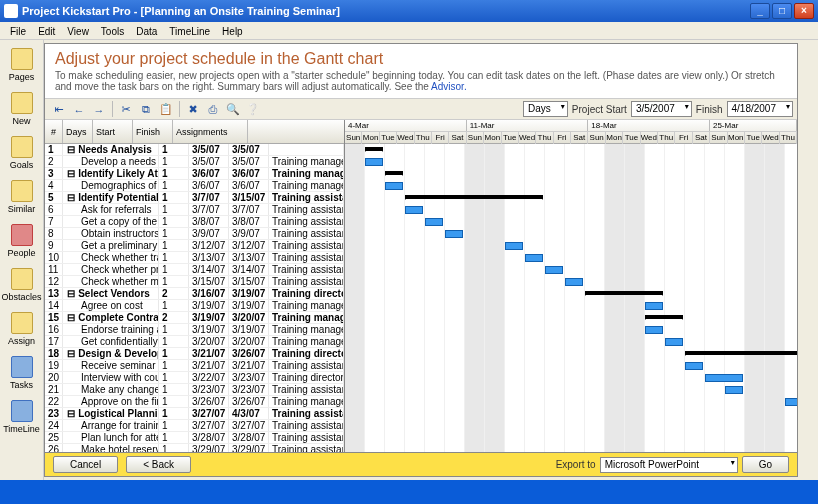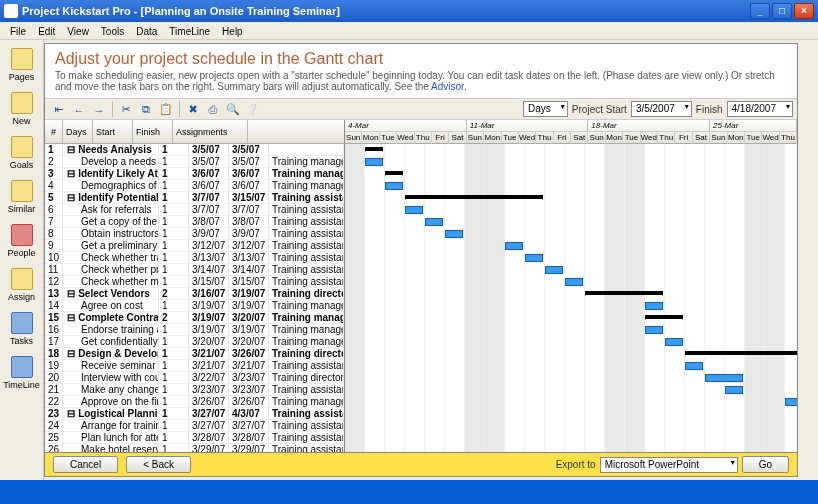--- a/index.html
+++ b/index.html
@@ -44,21 +44,21 @@
 .lgrows { overflow:auto; height:calc(100% - 24px); }
 .lgrow { height:12px; display:flex; border-bottom:1px solid #eee; font-size:9px; }
 .lgrow > div { border-right:1px solid #e8e8e8; padding:0 3px; overflow:hidden; white-space:nowrap; line-height:12px; }
 .lgrow.summary { font-weight:bold; }
 .lgrow .c-name { padding-left:10px; }
 .lgrow.summary .c-name { padding-left:4px; }
 .lgrow.task .c-name { padding-left:18px; }
 .rightgrid { flex:1; overflow:hidden; position:relative; }
 .rghd { height:24px; background:linear-gradient(#fefefe,#e4e2d6); border-bottom:1px solid #aaa; position:relative; }
 .rghd .wkrow { height:12px; display:flex; border-bottom:1px solid #ccc; }
-.rghd .wk { border-right:1px solid #bbb; font-size:8px; padding-left:3px; line-height:12px;font-style:italic; }
+.rghd .wk { border-right:1px solid #bbb; font-size:8px; padding-left:3px; line-height:12px; }
 .rghd .dayrow { height:12px; display:flex; }
 .rghd .dy { width:20px; border-right:1px solid #ccc; font-size:8px; text-align:center; line-height:12px; }
 .rgbody { position:relative; height:calc(100% - 24px); overflow:hidden; }
 .rgbg { position:absolute; inset:0; }
 .rgbg .col { position:absolute; top:0; bottom:0; width:20px; border-right:1px solid #f0f0f0; }
 .rgbg .col.wknd { background:#e8e8e8; }
 .rgrows { position:relative; }
 .rgrow { height:12px; position:relative; }
 .bar { position:absolute; top:2px; height:8px; background:#3a9af0; border:1px solid #1060b0; }
 .bar.sum { background:#000; height:4px; top:3px; border:none; }
@@ -109,20 +109,24 @@
       <div class="sbitem">
         <div class="sbico"></div>
         <div class="sblbl">Similar</div>
       </div>
       <div class="sbitem">
         <div class="sbico r"></div>
         <div class="sblbl">People</div>
       </div>
       <div class="sbitem">
         <div class="sbico"></div>
+        <div class="sblbl">Obstacles</div>
+      </div>
+      <div class="sbitem">
+        <div class="sbico"></div>
         <div class="sblbl">Assign</div>
       </div>
       <div class="sbitem">
         <div class="sbico b"></div>
         <div class="sblbl">Tasks</div>
       </div>
       <div class="sbitem">
         <div class="sbico b"></div>
         <div class="sblbl">TimeLine</div>
       </div>

